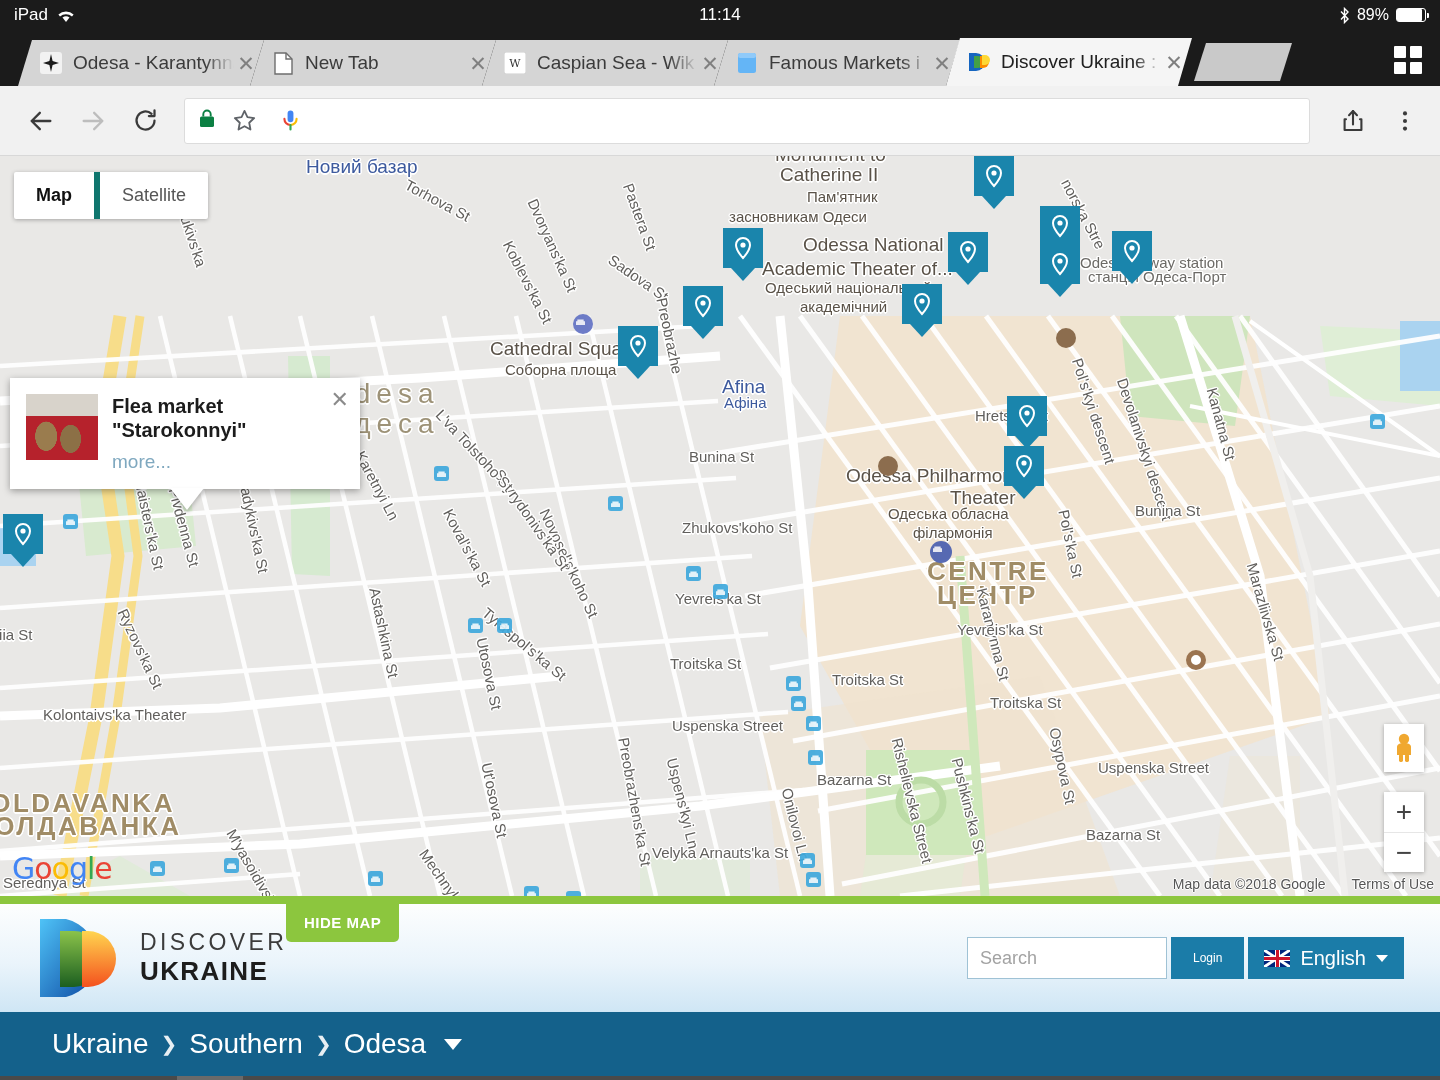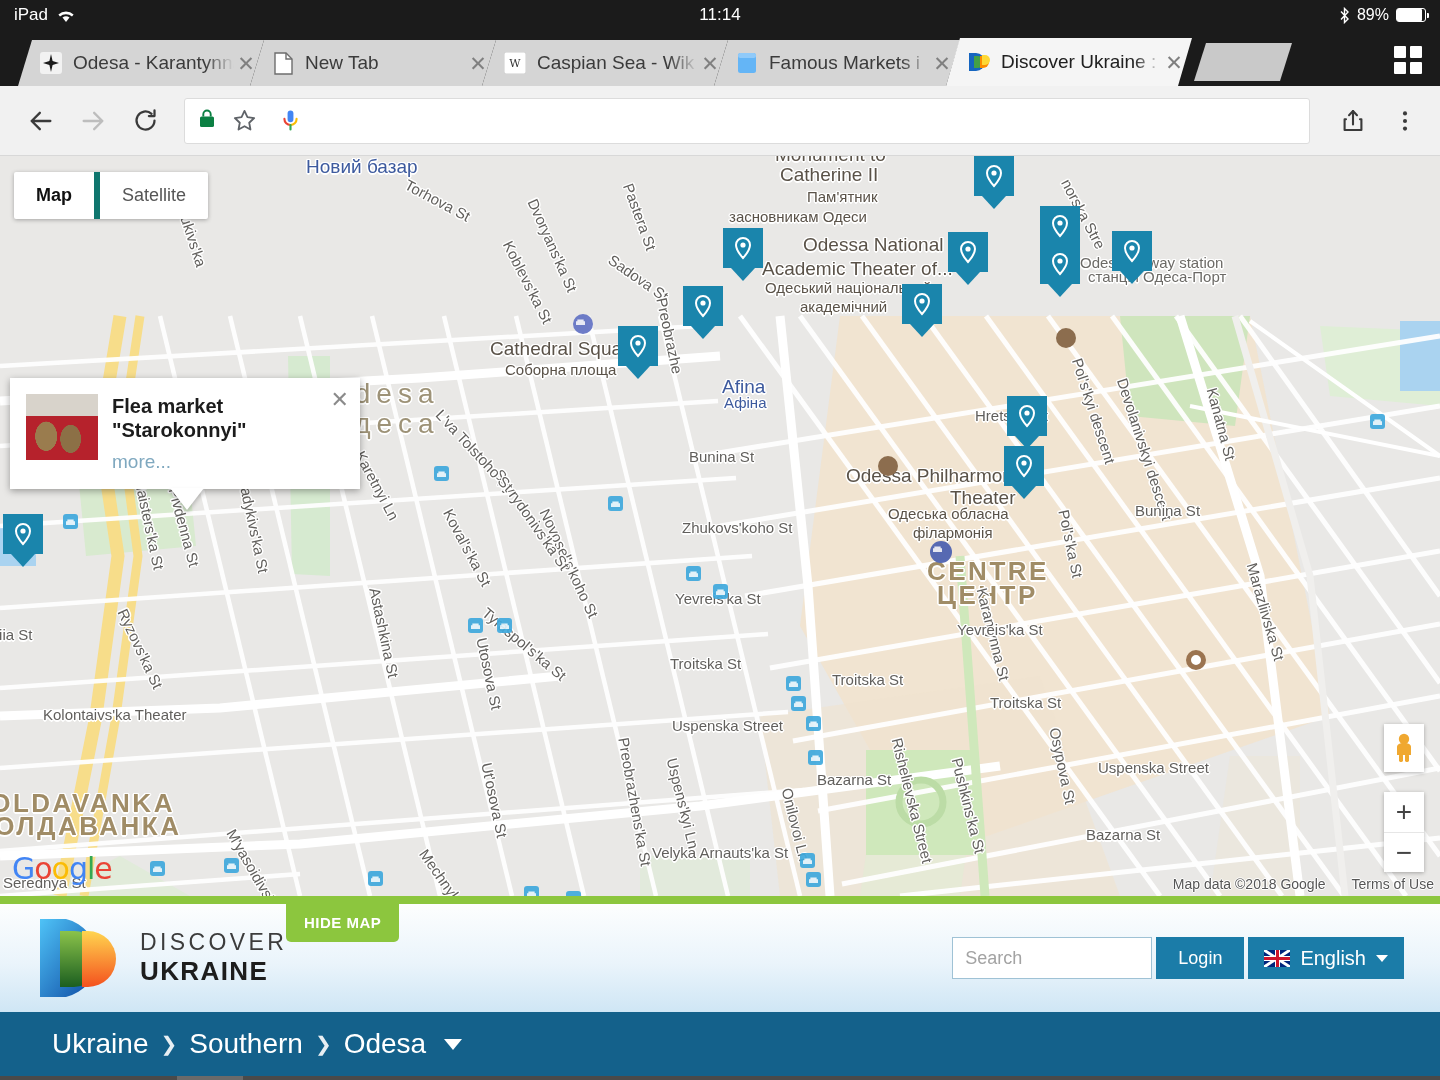--- a/index.html
+++ b/index.html
@@ -265,21 +265,21 @@
     border: 1px solid #9fc2d5;
     display: flex; align-items: center; padding: 0 12px;
   }
   .searchbox input {
     border: 0; outline: 0; flex: 1 1 auto; font-size: 18px;
     color: #333; background: transparent; font-family: "Liberation Sans", sans-serif;
   }
   .searchbox input::placeholder { color: #a3a3a3; }
   .btn-login {
     height: 42px; padding: 0 22px; background: #1b7ca8; color: #fff;
-    display: flex; align-items: center; font-size: 18px; margin-left: 4px;
+    display: flex; align-items: center; font-size: 12px; margin-left: 4px;
   }
   .btn-lang {
     height: 42px; padding: 0 16px; background: #1b7ca8; color: #fff;
     display: flex; align-items: center; gap: 10px; font-size: 20px; margin-left: 4px;
   }
   .flag {
     width: 26px; height: 17px; background: #00247d; position: relative; overflow: hidden;
   }
   .flag i {
     position: absolute; background: #fff;

